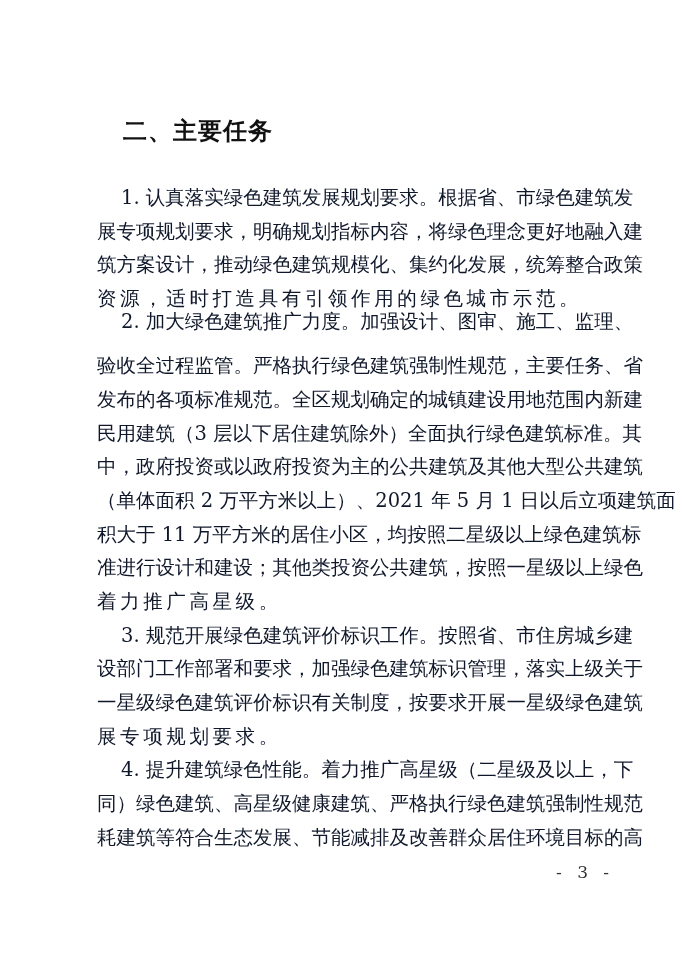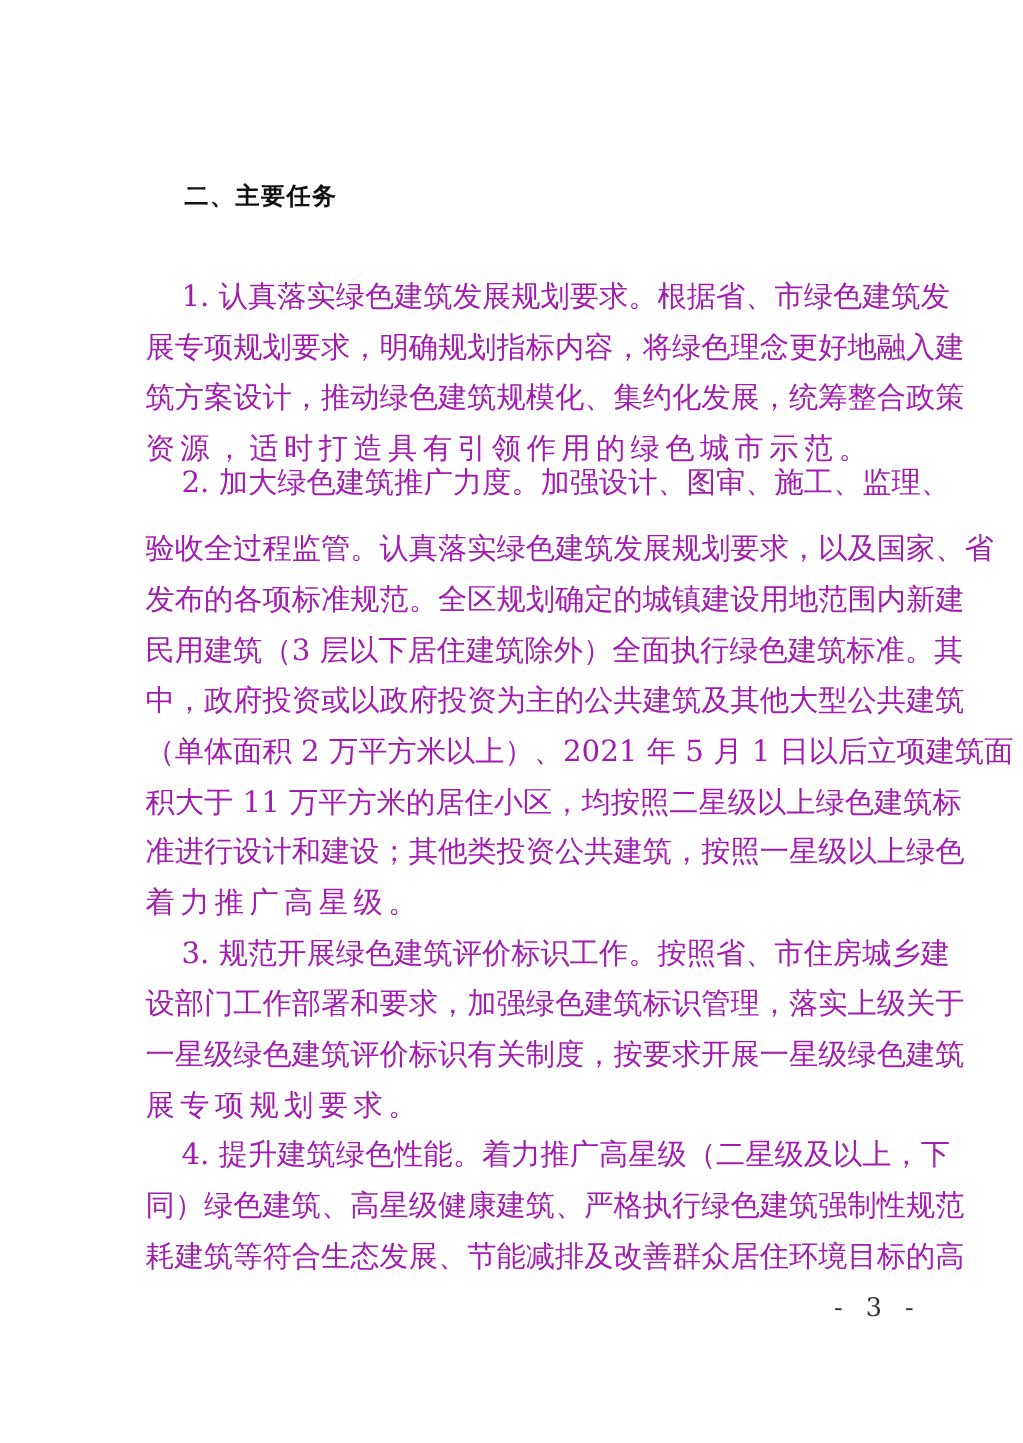--- a/index.html
+++ b/index.html
@@ -24,35 +24,35 @@
     .line {
       position: absolute;
       left: 97px;
       width: 500px;
       height: 34px;
       font-family: "DejaVu Serif", "Liberation Serif", serif;
       font-size: 19.5px;
       line-height: 34px;
       white-space: nowrap;
       letter-spacing: 3.6px;
-      color: #a21caf;
+      color: #0f172a;
     }
     .justify {
       text-align: justify;
       text-align-last: justify;
       letter-spacing: 0;
     }
     .indent { left: 121px; width: 476px; }
     .h1 {
       position: absolute;
       left: 123px;
       top: 114px;
       font-family: "DejaVu Sans", "Liberation Sans", sans-serif;
       font-weight: bold;
-      font-size: 16px;
+      font-size: 24px;
       line-height: 34px;
       letter-spacing: 1px;
       color: #111111;
     }
     .h2 {
       position: absolute;
       left: 121px;
       top: 147px;
       font-family: "DejaVu Sans", "Liberation Sans", sans-serif;
       font-weight: bold;
@@ -81,21 +81,21 @@
 
   <div>
     <div class="line indent justify" style="top:181px">1. 认真落实绿色建筑发展规划要求。根据省、市绿色建筑发</div>
     <div class="line justify" style="top:215px">展专项规划要求，明确规划指标内容，将绿色理念更好地融入建</div>
     <div class="line justify" style="top:248px">筑方案设计，推动绿色建筑规模化、集约化发展，统筹整合政策</div>
     <div class="line" style="top:282px">资源，适时打造具有引领作用的绿色城市示范。</div>
   </div>
 
   <div>
     <div class="line indent justify" style="top:305px">2. 加大绿色建筑推广力度。加强设计、图审、施工、监理、</div>
-    <div class="line justify" style="top:349px">验收全过程监管。认真落实绿色建筑发展规划要求，以及国家、省</div>
+    <div class="line justify" style="top:349px">验收全过程监管。严格执行绿色建筑强制性规范，主要任务、省</div>
     <div class="line justify" style="top:383px">发布的各项标准规范。全区规划确定的城镇建设用地范围内新建</div>
     <div class="line justify" style="top:417px">民用建筑（3 层以下居住建筑除外）全面执行绿色建筑标准。其</div>
     <div class="line justify" style="top:450px">中，政府投资或以政府投资为主的公共建筑及其他大型公共建筑</div>
     <div class="line justify" style="top:484px">（单体面积 2 万平方米以上）、2021 年 5 月 1 日以后立项建筑面</div>
     <div class="line justify" style="top:518px">积大于 11 万平方米的居住小区，均按照二星级以上绿色建筑标</div>
     <div class="line justify" style="top:551px">准进行设计和建设；其他类投资公共建筑，按照一星级以上绿色</div>
     <div class="line" style="top:585px">着力推广高星级。</div>
   </div>
 
   <div>

